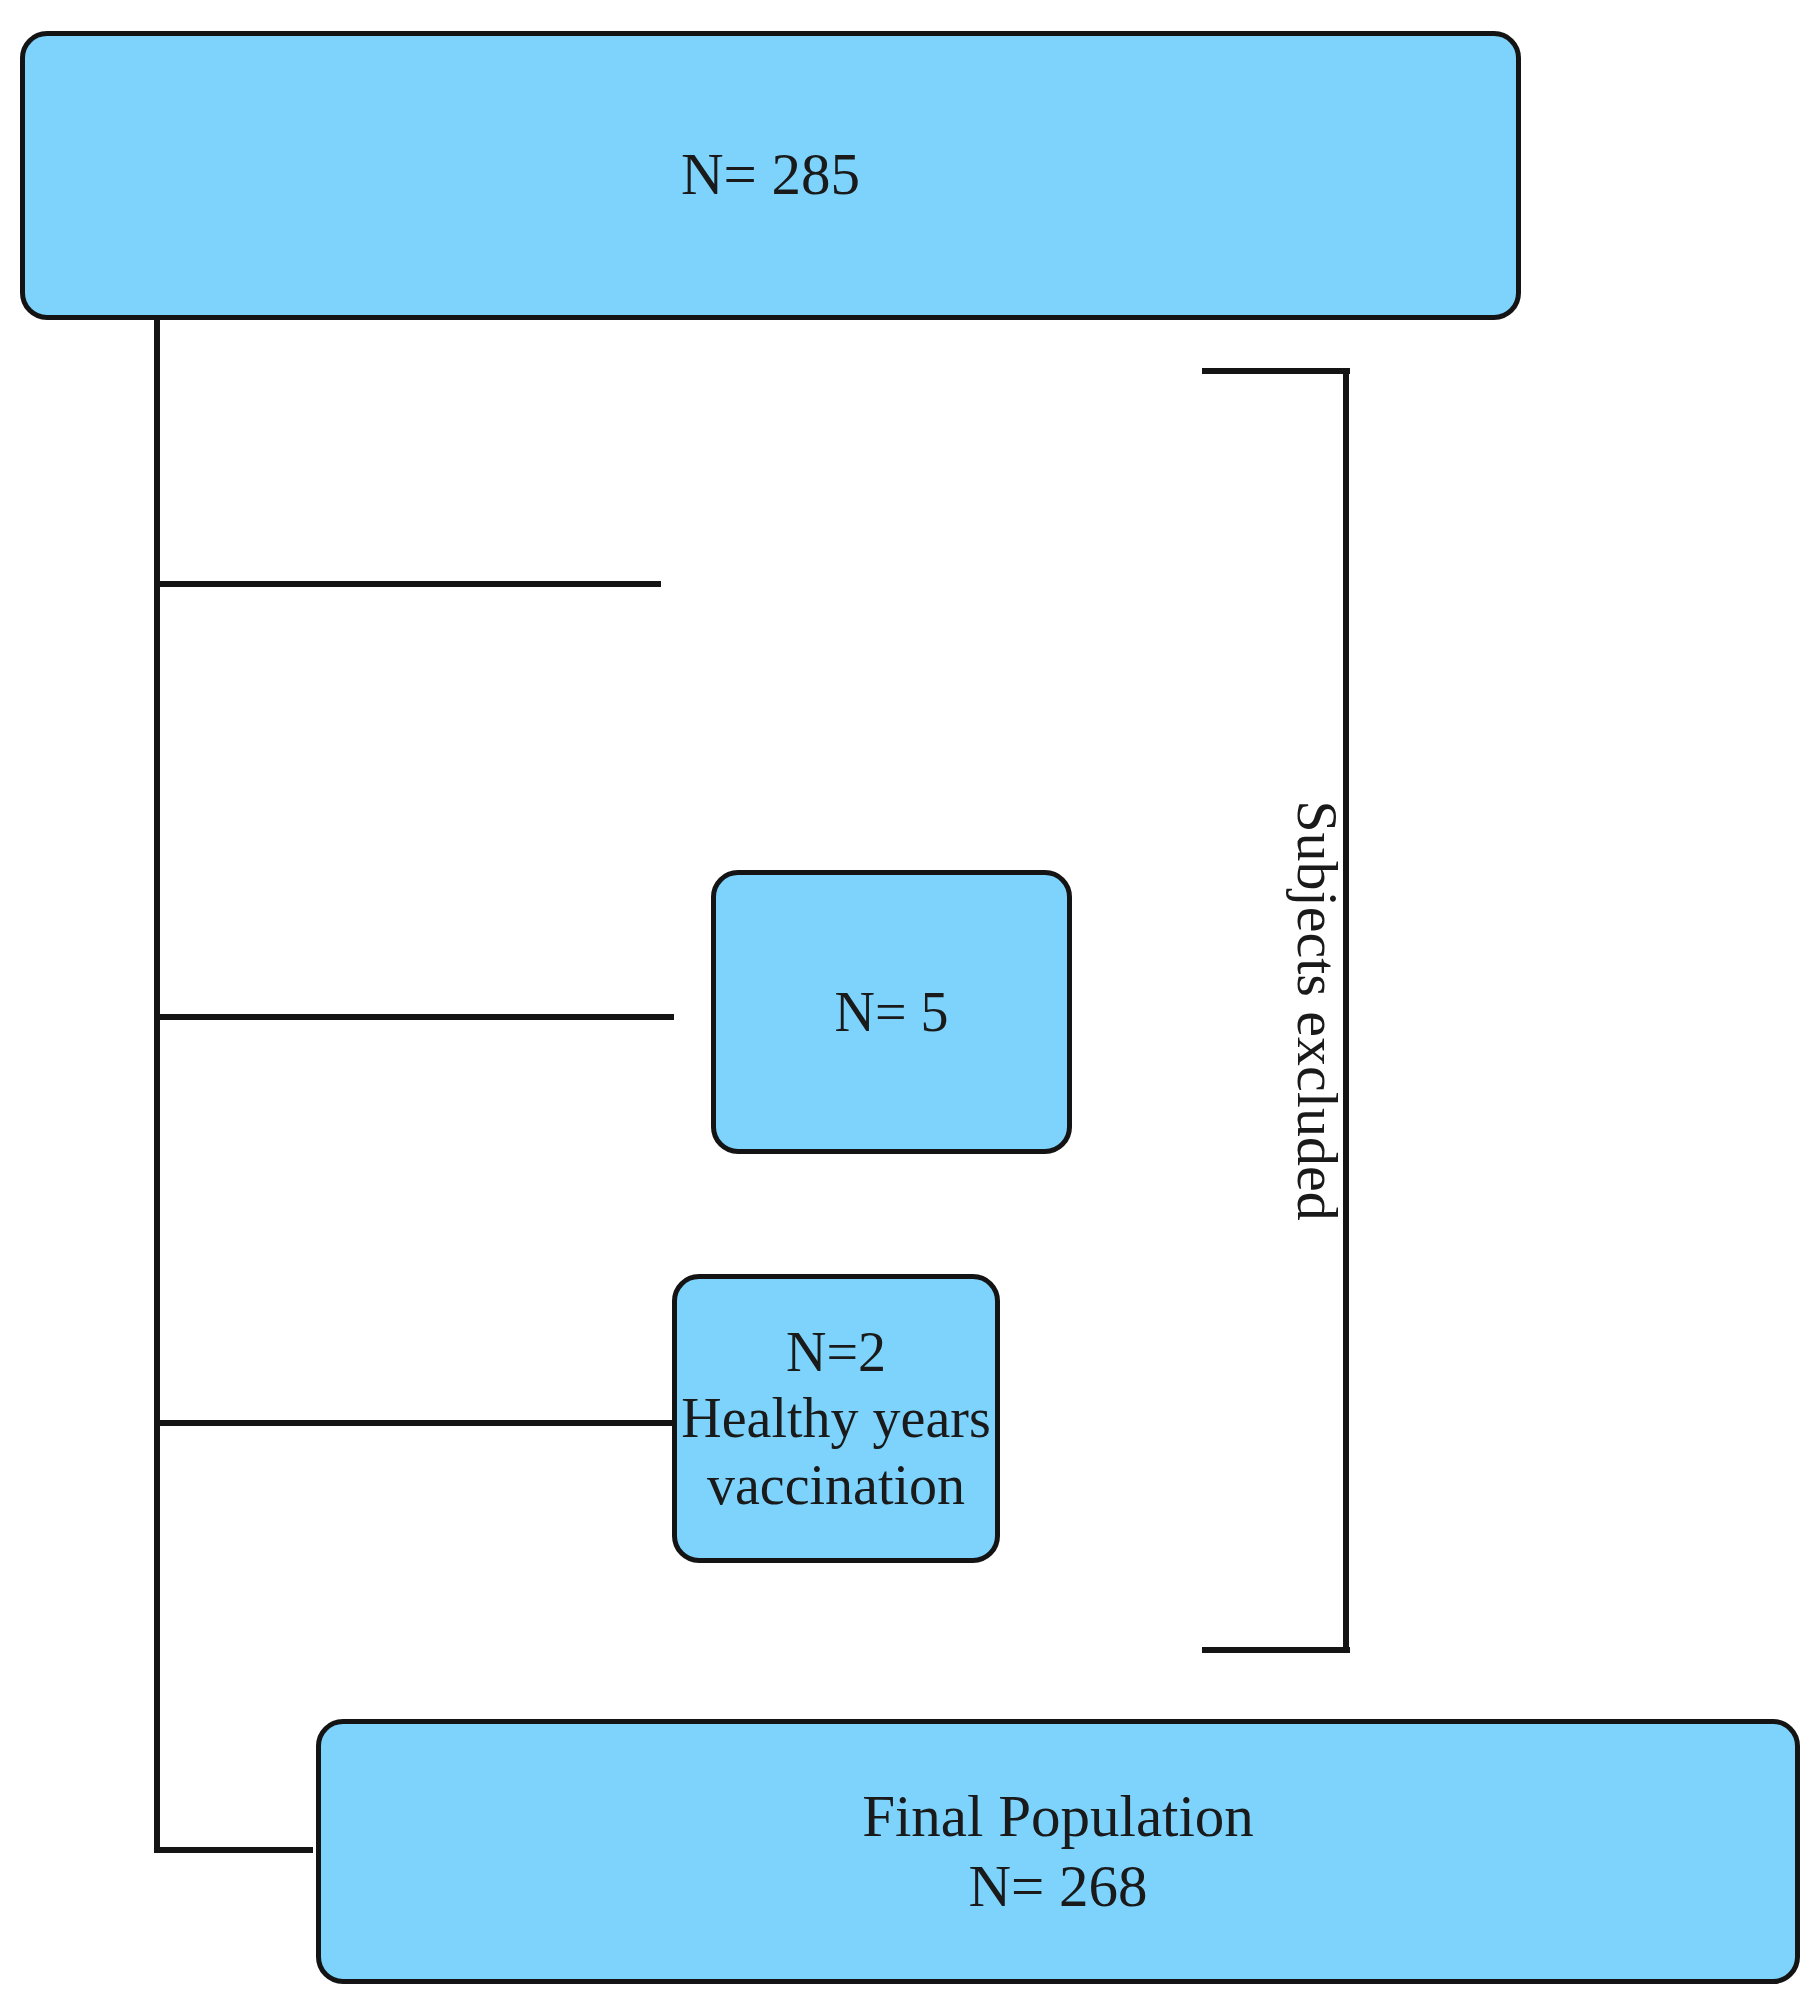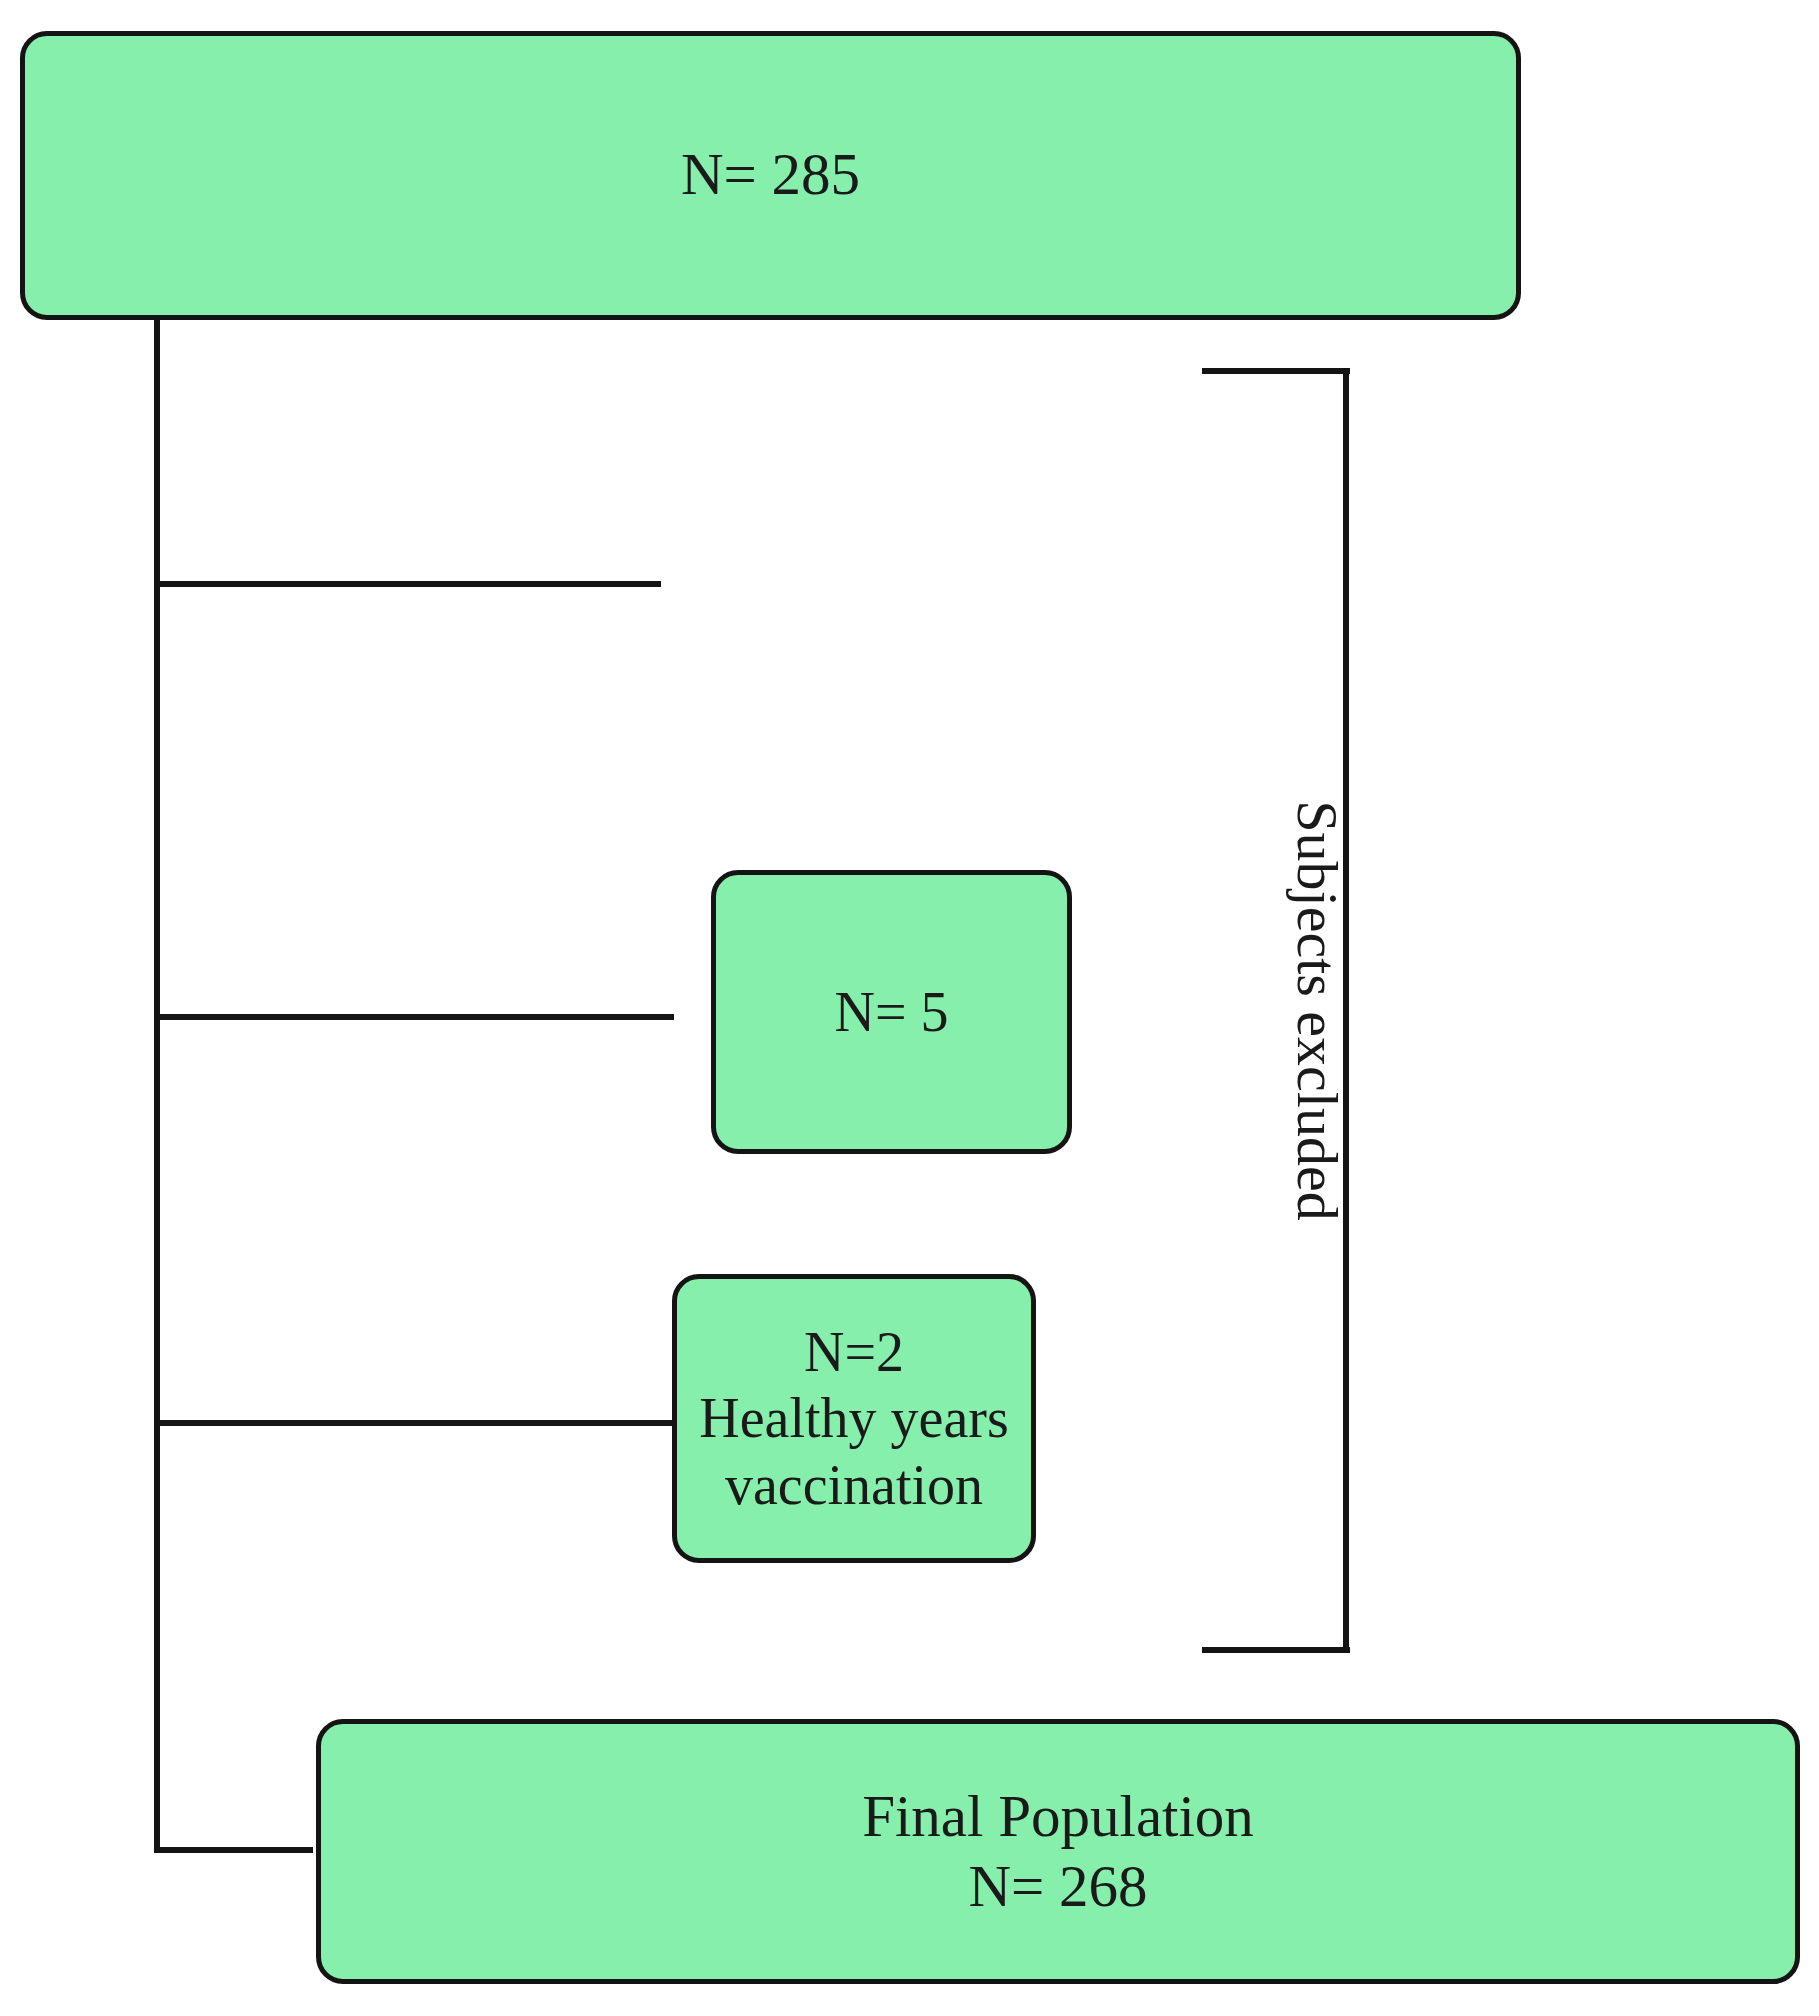--- a/index.html
+++ b/index.html
@@ -16,21 +16,21 @@
     position: relative;
     width: 1820px;
     height: 2016px;
     background: #ffffff;
     overflow: hidden;
   }
   
   .node {
     position: absolute;
     box-sizing: border-box;
-    background: #86efac;
+    background: #7dd3fc;
     border: 5.6px solid #141414;
     border-radius: 27px;
     display: flex;
     flex-direction: column;
     align-items: center;
     justify-content: center;
     text-align: center;
     line-height: 1.18;
     z-index: 4;
   }
@@ -57,21 +57,21 @@
     left: 669px;
     top: 870px;
     width: 361px;
     height: 284px;
     font-size: 56px;
     margin-left: 42px;
   }
   #node-excl-3 {
     left: 672px;
     top: 1274px;
-    width: 364px;
+    width: 328px;
     height: 289px;
     font-size: 56px;
   }
   #node-final {
     left: 316px;
     top: 1719px;
     width: 1484px;
     height: 265px;
     font-size: 59px;
   }

